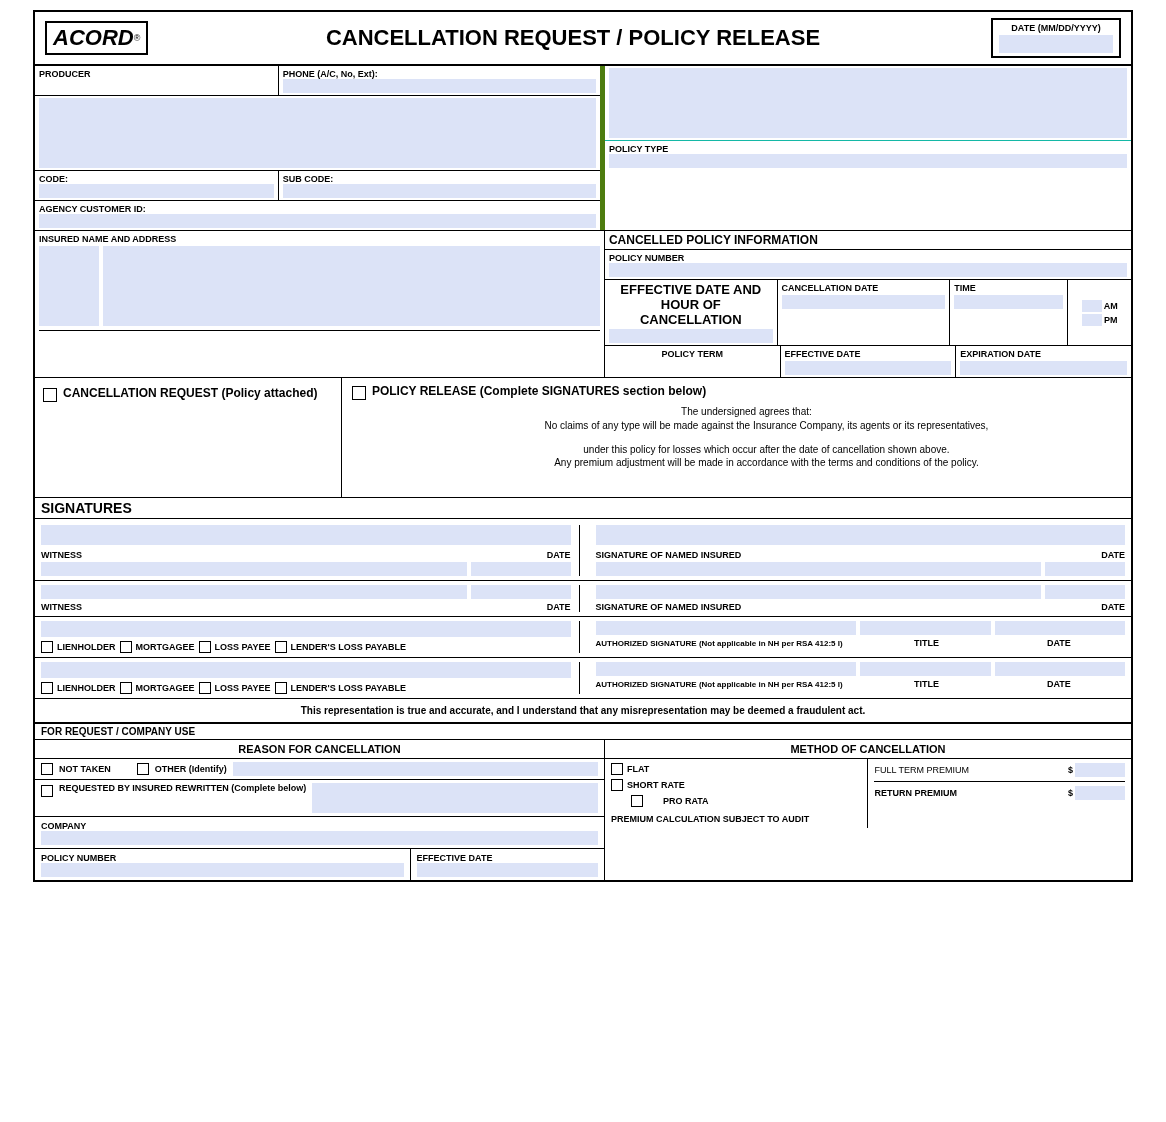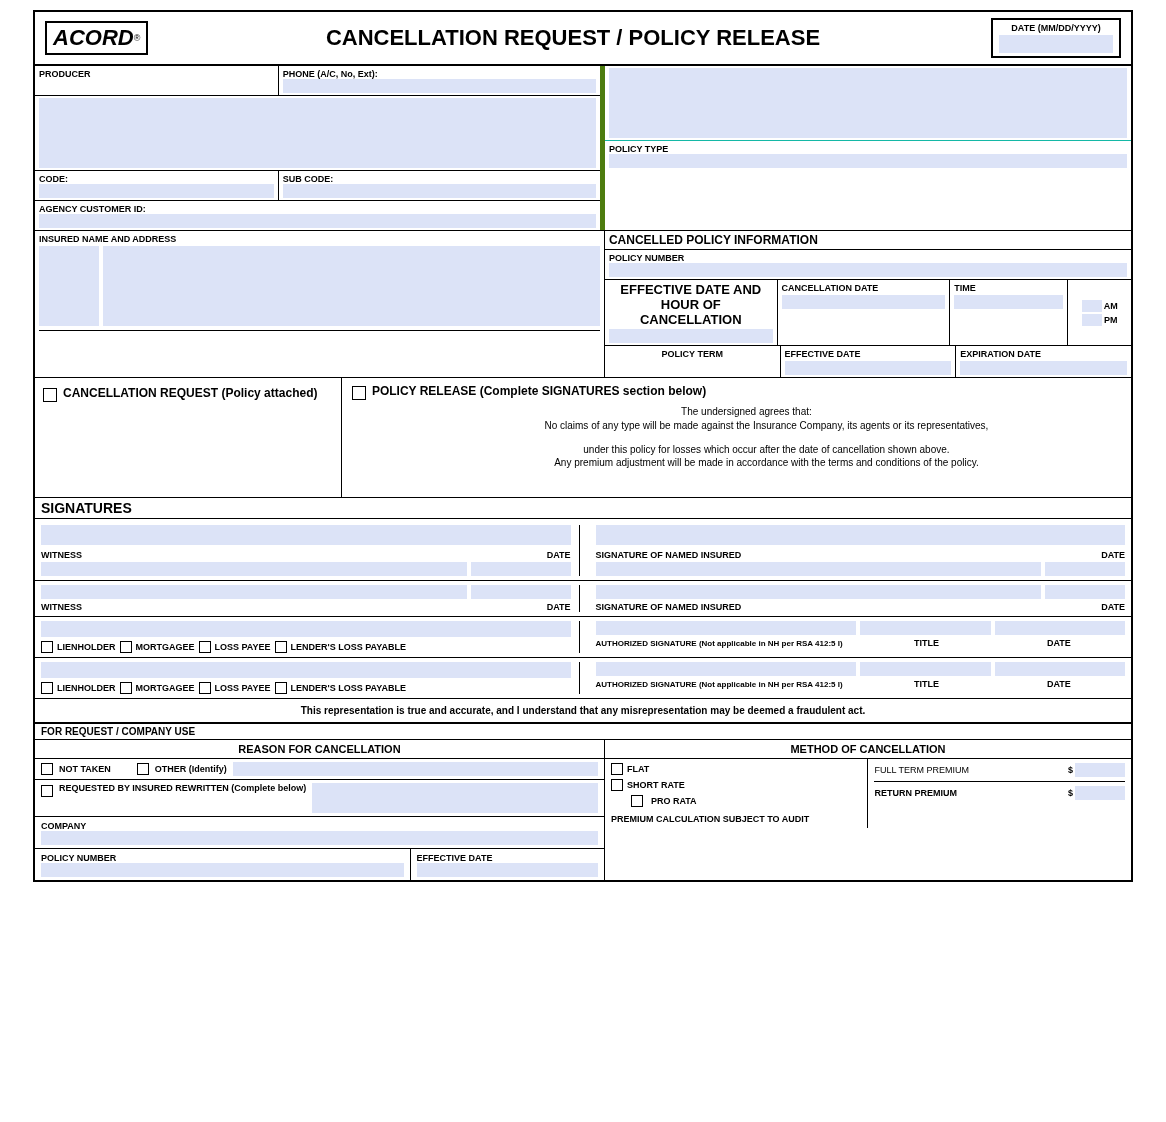--- a/index.html
+++ b/index.html
@@ -321,21 +321,21 @@
 
           <div style="flex:1; border-right:1px solid #000; padding:4px 6px;">
             <div style="display:flex; align-items:center; gap:4px; margin-bottom:4px;">
               <div style="border:1px solid #000; width:12px; height:12px;"></div>
               <span style="font-size:9px; font-weight:bold;">FLAT</span>
             </div>
             <div style="display:flex; align-items:center; gap:4px; margin-bottom:4px;">
               <div style="border:1px solid #000; width:12px; height:12px;"></div>
               <span style="font-size:9px; font-weight:bold;">SHORT RATE</span>
             </div>
-            <div style="display:flex; align-items:center; gap:8px; margin-bottom:4px;padding-left:20px;">
+            <div style="display:flex; align-items:center; gap:20px; margin-bottom:4px;padding-left:20px;">
               <div style="border:1px solid #000; width:12px; height:12px;"></div>
               <span style="font-size:9px; font-weight:bold;">PRO RATA</span>
             </div>
             <div style="margin-top:6px;">
               <span style="font-size:9px; font-weight:bold;">PREMIUM CALCULATION SUBJECT TO AUDIT</span>
             </div>
           </div>
 
           <div style="flex:1; padding:4px 6px;">
             <div style="display:flex; align-items:center; border-bottom:1px solid #000; padding-bottom:4px; margin-bottom:4px;">

